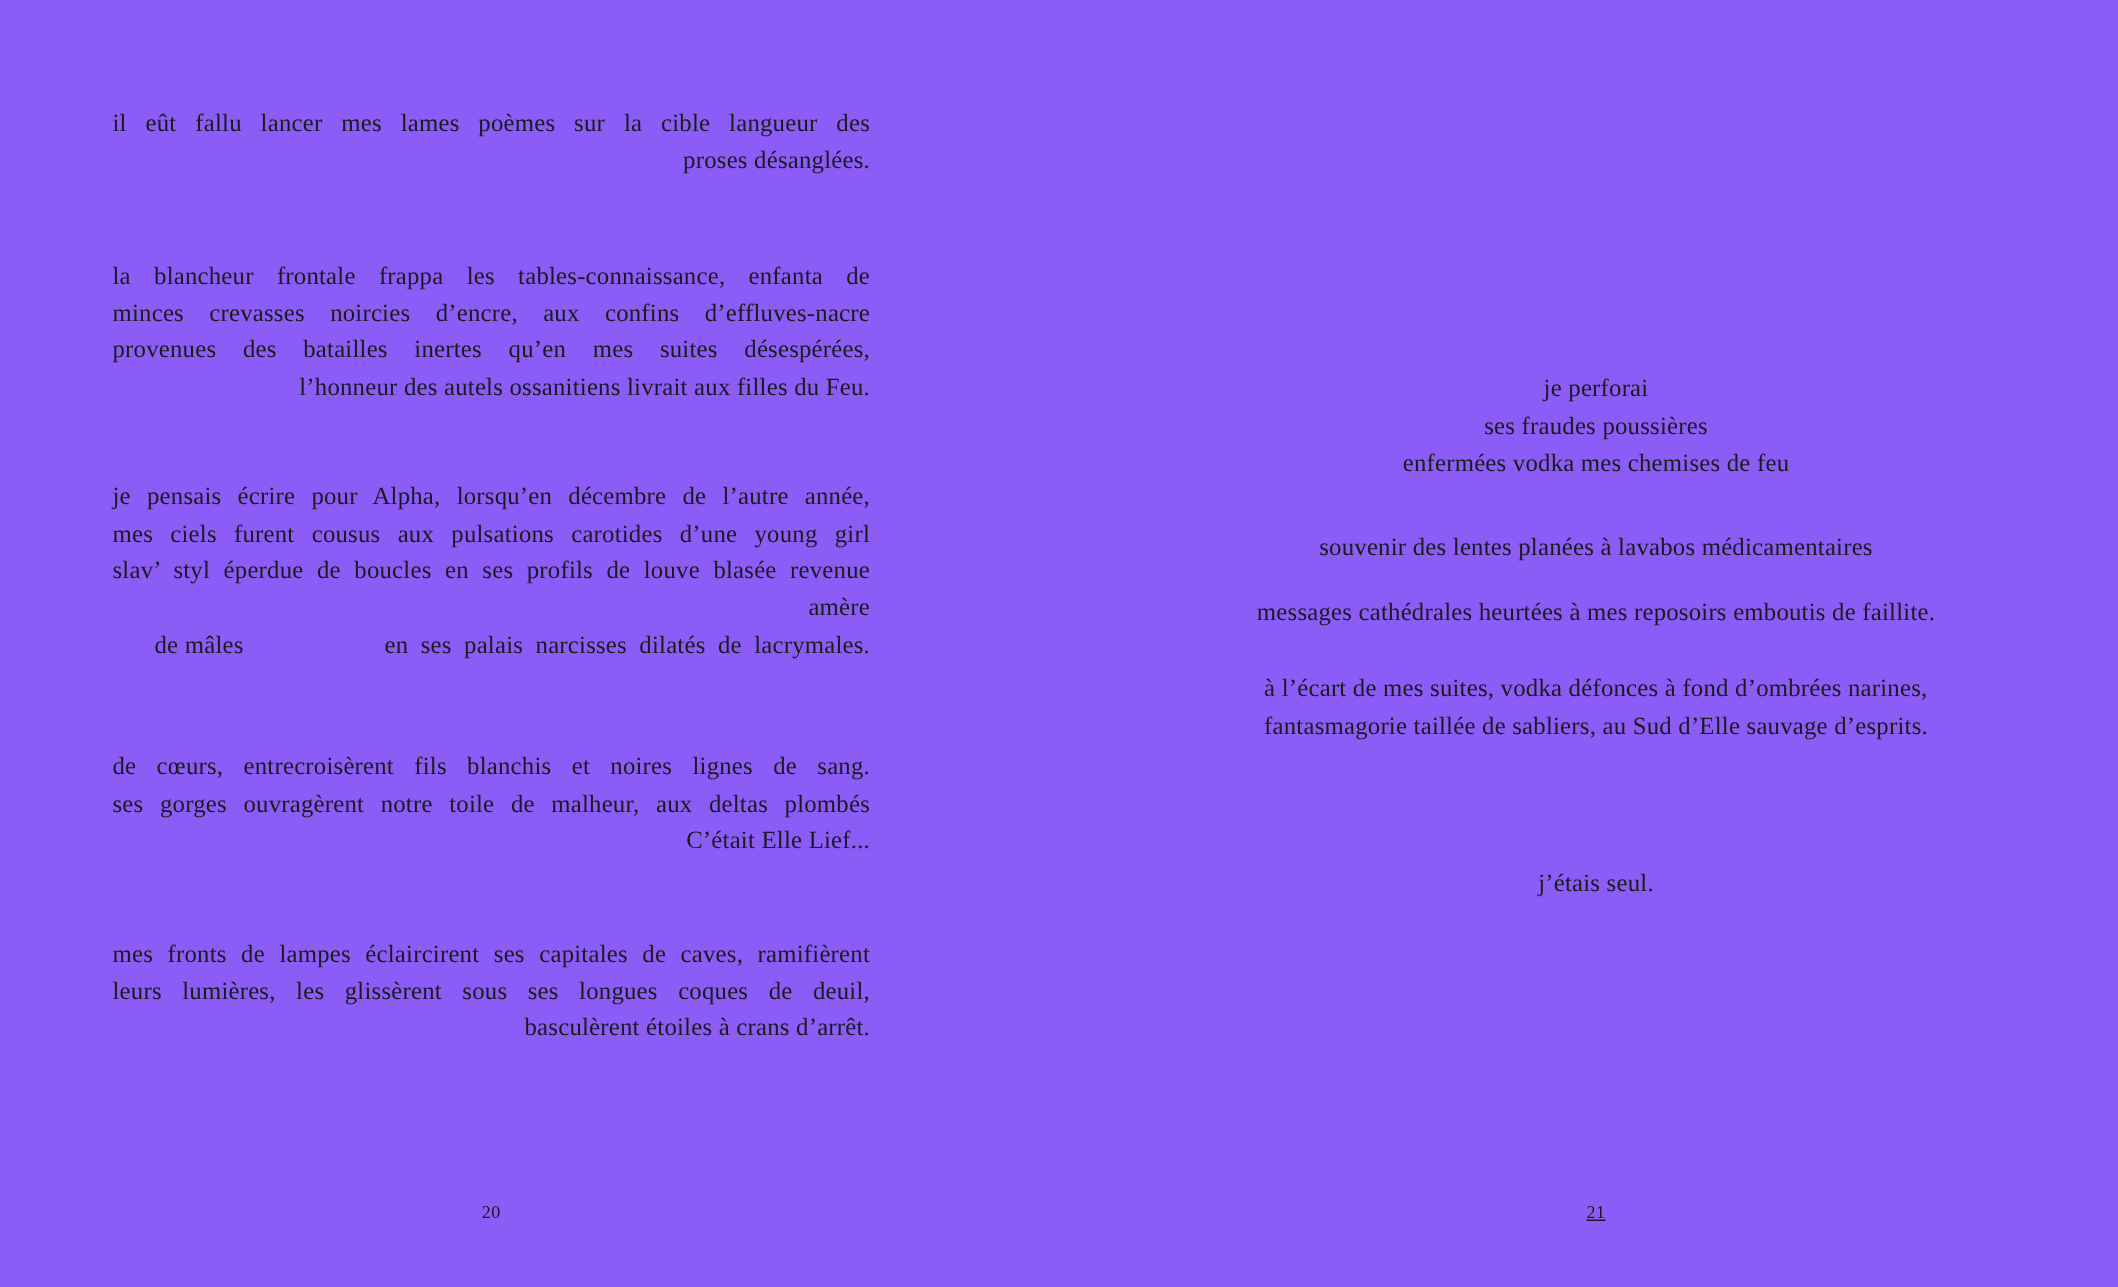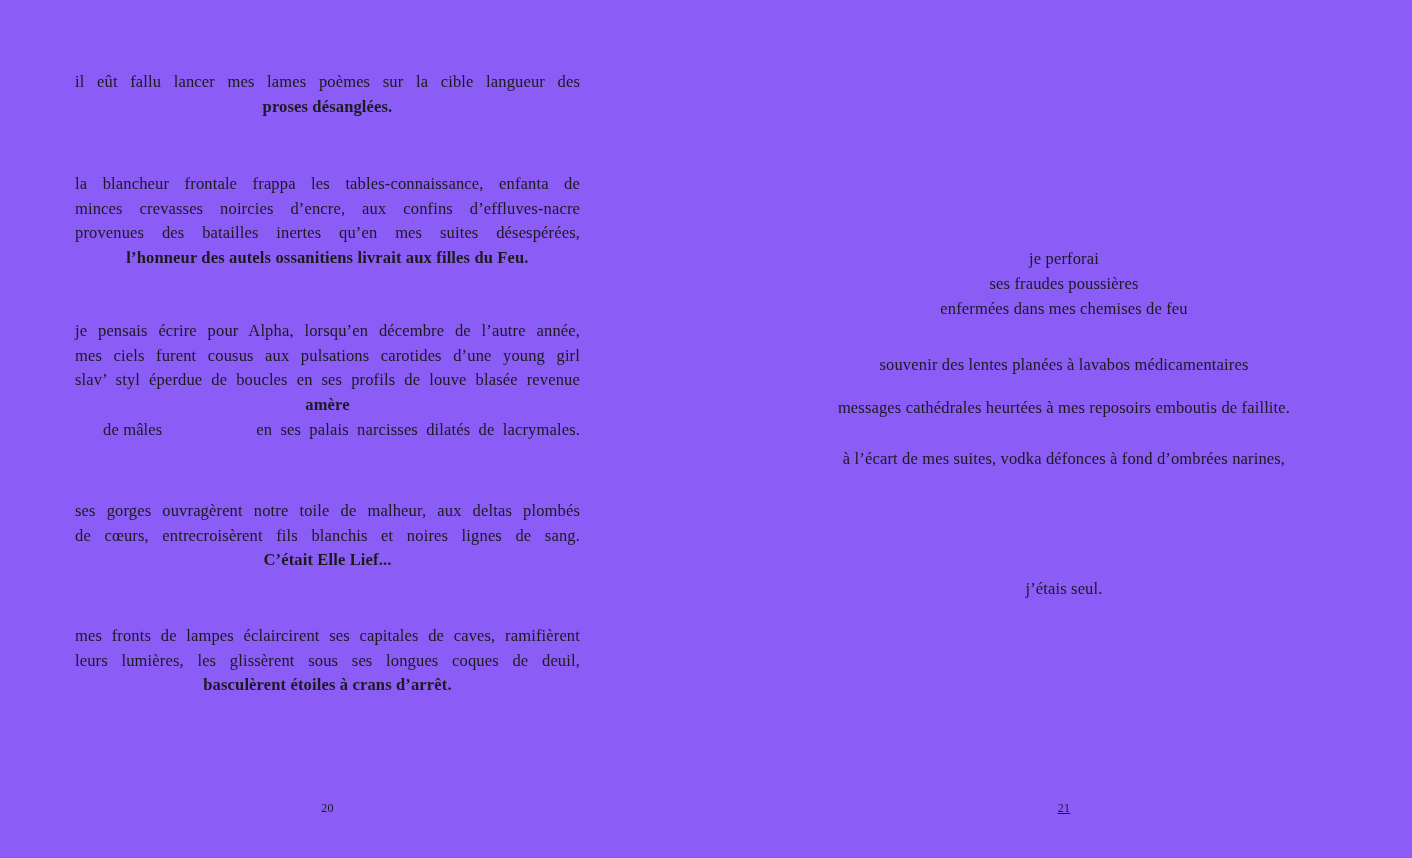--- a/index.html
+++ b/index.html
@@ -21,21 +21,21 @@
   }
   .pl {
     font-size: 16.5px;
     line-height: 24.7px;
     letter-spacing: 0.15px;
   }
   .just {
     text-align: justify;
     text-align-last: justify;
   }
-  .plain { text-align: center; font-weight: bold; }
+  .plain { text-align: right; }
   .splitline {
     display: flex;
     justify-content: space-between;
     margin-left: 28px;
   }
   .split-right { word-spacing: 4px; }
   
   .rp-block {
     position: absolute;
     left: 790px;
@@ -87,53 +87,54 @@
       <div class="pl just">mes ciels furent cousus aux pulsations carotides d’une young girl</div>
       <div class="pl just">slav’ styl éperdue de boucles en ses profils de louve blasée revenue</div>
       <div class="pl plain">amère</div>
       <div class="pl splitline">
         <span>de mâles</span>
         <span class="split-right">en ses palais narcisses dilatés de lacrymales.</span>
       </div>
     </div>
 
     <div class="lp-block" style="top:499px">
+      <div class="pl just">de cœurs, entrecroisèrent fils blanchis et noires lignes de sang.</div>
       <div class="pl just">ses gorges ouvragèrent notre toile de malheur, aux deltas plombés</div>
-      <div class="pl just">de cœurs, entrecroisèrent fils blanchis et noires lignes de sang.</div>
       <div class="pl plain">C’était Elle Lief...</div>
     </div>
 
     <div class="lp-block" style="top:624px">
       <div class="pl just">mes fronts de lampes éclaircirent ses capitales de caves, ramifièrent</div>
       <div class="pl just">leurs lumières, les glissèrent sous ses longues coques de deuil,</div>
       <div class="pl plain">basculèrent étoiles à crans d’arrêt.</div>
     </div>
 
     <div class="folio folio-left">20</div>
   </div>
 
   <div>
 
     <div class="rp-block" style="top:246px">
       <div class="rl">je perforai</div>
       <div class="rl">ses fraudes poussières</div>
-      <div class="rl">enfermées dans mes chemises de feu</div>
+      <div class="rl">enfermées vodka mes chemises de feu</div>
     </div>
 
     <div class="rp-block" style="top:352px">
       <div class="rl">souvenir des lentes planées à lavabos médicamentaires</div>
     </div>
 
     <div class="rp-block" style="top:395px">
       <div class="rl">messages cathédrales heurtées à mes reposoirs emboutis de faillite.</div>
     </div>
 
     <div class="rp-block" style="top:446px">
       <div class="rp-leftblock">
         <div class="rl">à l’écart de mes suites, vodka défonces à fond d’ombrées narines,</div>
+        <div class="rl">fantasmagorie taillée de sabliers, au Sud d’Elle sauvage d’esprits.</div>
       </div>
     </div>
 
     <div class="rp-block" style="top:576px">
       <div class="rl">j’étais seul.</div>
     </div>
 
     <div class="folio folio-right">21</div>
   </div>
 

